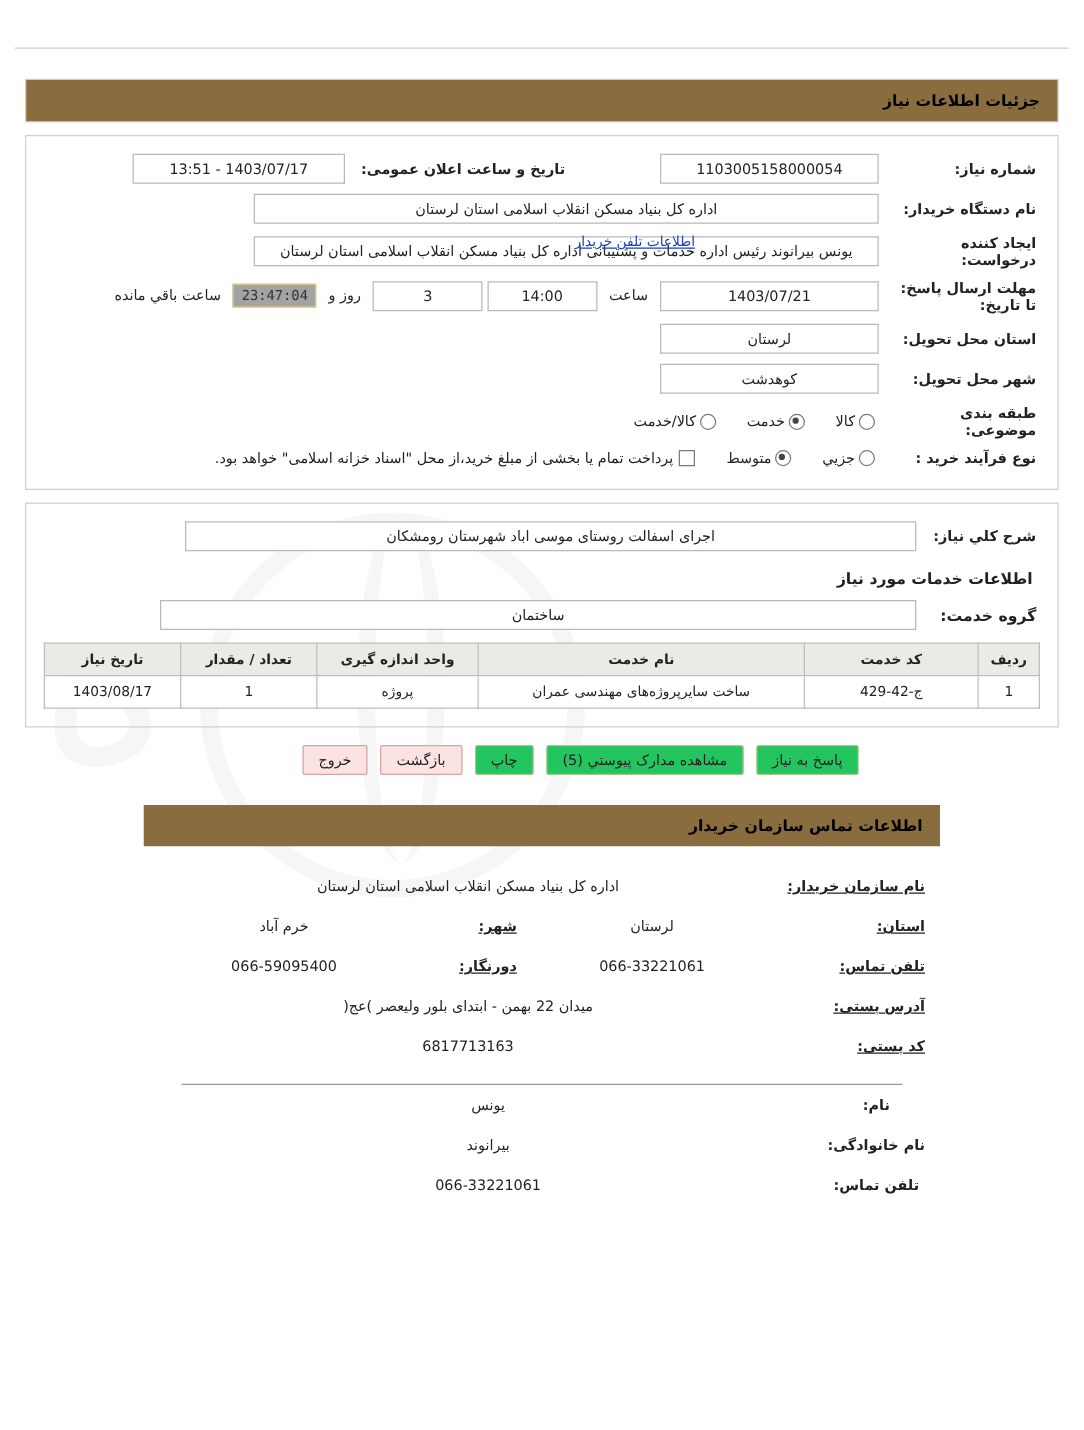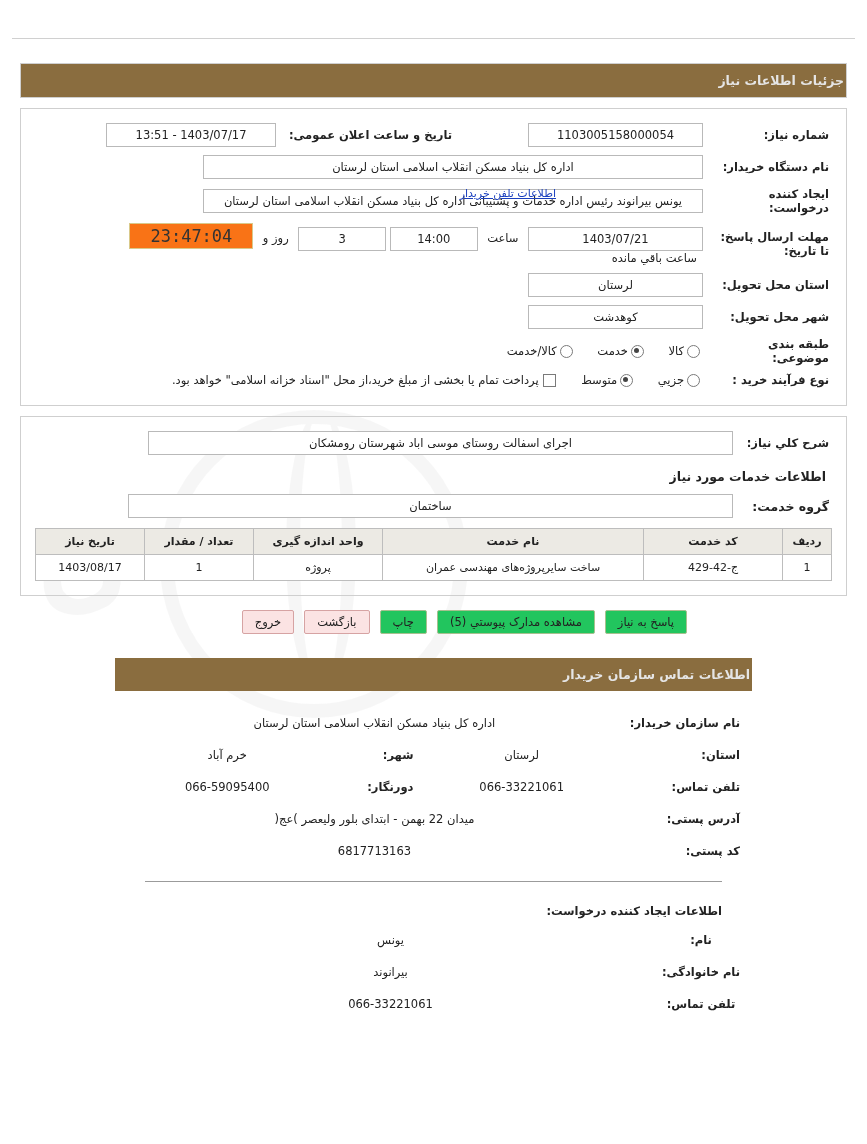--- a/index.html
+++ b/index.html
@@ -45,24 +45,24 @@
     border-top:1px solid #d0d0d0;
   }
 
   .panel{
     margin:24px 20px 0 20px;
     border:1px solid #cfcfcf;
     background:transparent;
   }
   .panel-header{
     background:#8a6d3f;
-    color:#e5e5e5;
+    color:#000000;
     font-weight:bold;
     font-size:12.5px;
-    padding:9px 2px;
+    padding:9px 14px;
     text-align:right;
   }
   .panel-header.brown2{background:#8a6d3f;}
 
   .section{
     margin:10px 20px 0 20px;
     border:1px solid #cfcfcf;
     padding:10px 14px 14px 14px;
   }
 
@@ -99,24 +99,24 @@
     position:absolute;
     right:150px;
     top:4px;
     color:#1a3fbf;
     font-size:11px;
     white-space:nowrap;
   }
   .inline-label{font-size:11.5px;padding:0 6px;display:inline-block;}
   .countdown{
     display:inline-block;
-    background:#f97316;
+    background:#a3a3a3;
     border:1px solid #d9c98a;
-    padding:2px 20px;
-    font-size:17px;
+    padding:2px 6px;
+    font-size:11px;
     font-family:"DejaVu Sans Mono","Liberation Mono",monospace;
     color:#333;
   }
   .radio{
     display:inline-block;width:11px;height:11px;border:1px solid #7a7a7a;border-radius:50%;
     background:#fff;vertical-align:middle;margin:0 3px;position:relative;
   }
   .radio.on:after{
     content:"";position:absolute;left:2px;top:2px;width:5px;height:5px;border-radius:50%;background:#444;
   }
@@ -174,21 +174,21 @@
 
   .contact-panel{
     margin:24px 115px 0 115px;
   }
   .contact-body{
     padding:16px 8px 8px 8px;
     font-size:11.5px;
   }
   table.contact{width:100%;border-collapse:collapse;}
   table.contact td{padding:9px 4px;vertical-align:top;}
-  td.c-lbl{font-weight:bold;text-align:right;width:78px;white-space:nowrap;}
+  td.c-lbl{font-weight:bold;text-align:right;width:78px;white-space:nowrap;text-decoration:underline;}
   td.c-val{text-align:center;}
   .hr{border-top:1px solid #9b9b9b;margin:14px 22px 0 22px;}
   .creator-title{font-weight:bold;font-size:11.5px;margin:22px 0 6px 0;text-align:right;padding-right:22px;}
   table.creator{width:100%;border-collapse:collapse;}
   table.creator td{padding:9px 4px;}
   td.cr-lbl{font-weight:bold;text-align:center;width:78px;white-space:nowrap;padding-right:22px;}
   td.cr-val{text-align:center;width:auto;}
 </style>
 </head>
 <body>
@@ -375,21 +375,20 @@
           </tr>
           <tr>
             <td class="c-lbl">کد پستی:</td>
             <td class="c-val" colspan="3">6817713163</td>
           </tr>
         </tbody>
           </table>
 
         <div class="hr"></div>
 
-        <div class="creator-title">اطلاعات  ایجاد کننده  درخواست:</div>
 
         <table class="creator">
           <tbody>
               <tr>
             <td class="cr-lbl">نام:</td>
             <td class="cr-val">یونس</td>
           </tr>
           <tr>
             <td class="cr-lbl">نام  خانوادگی:</td>
             <td class="cr-val">بیرانوند</td>

